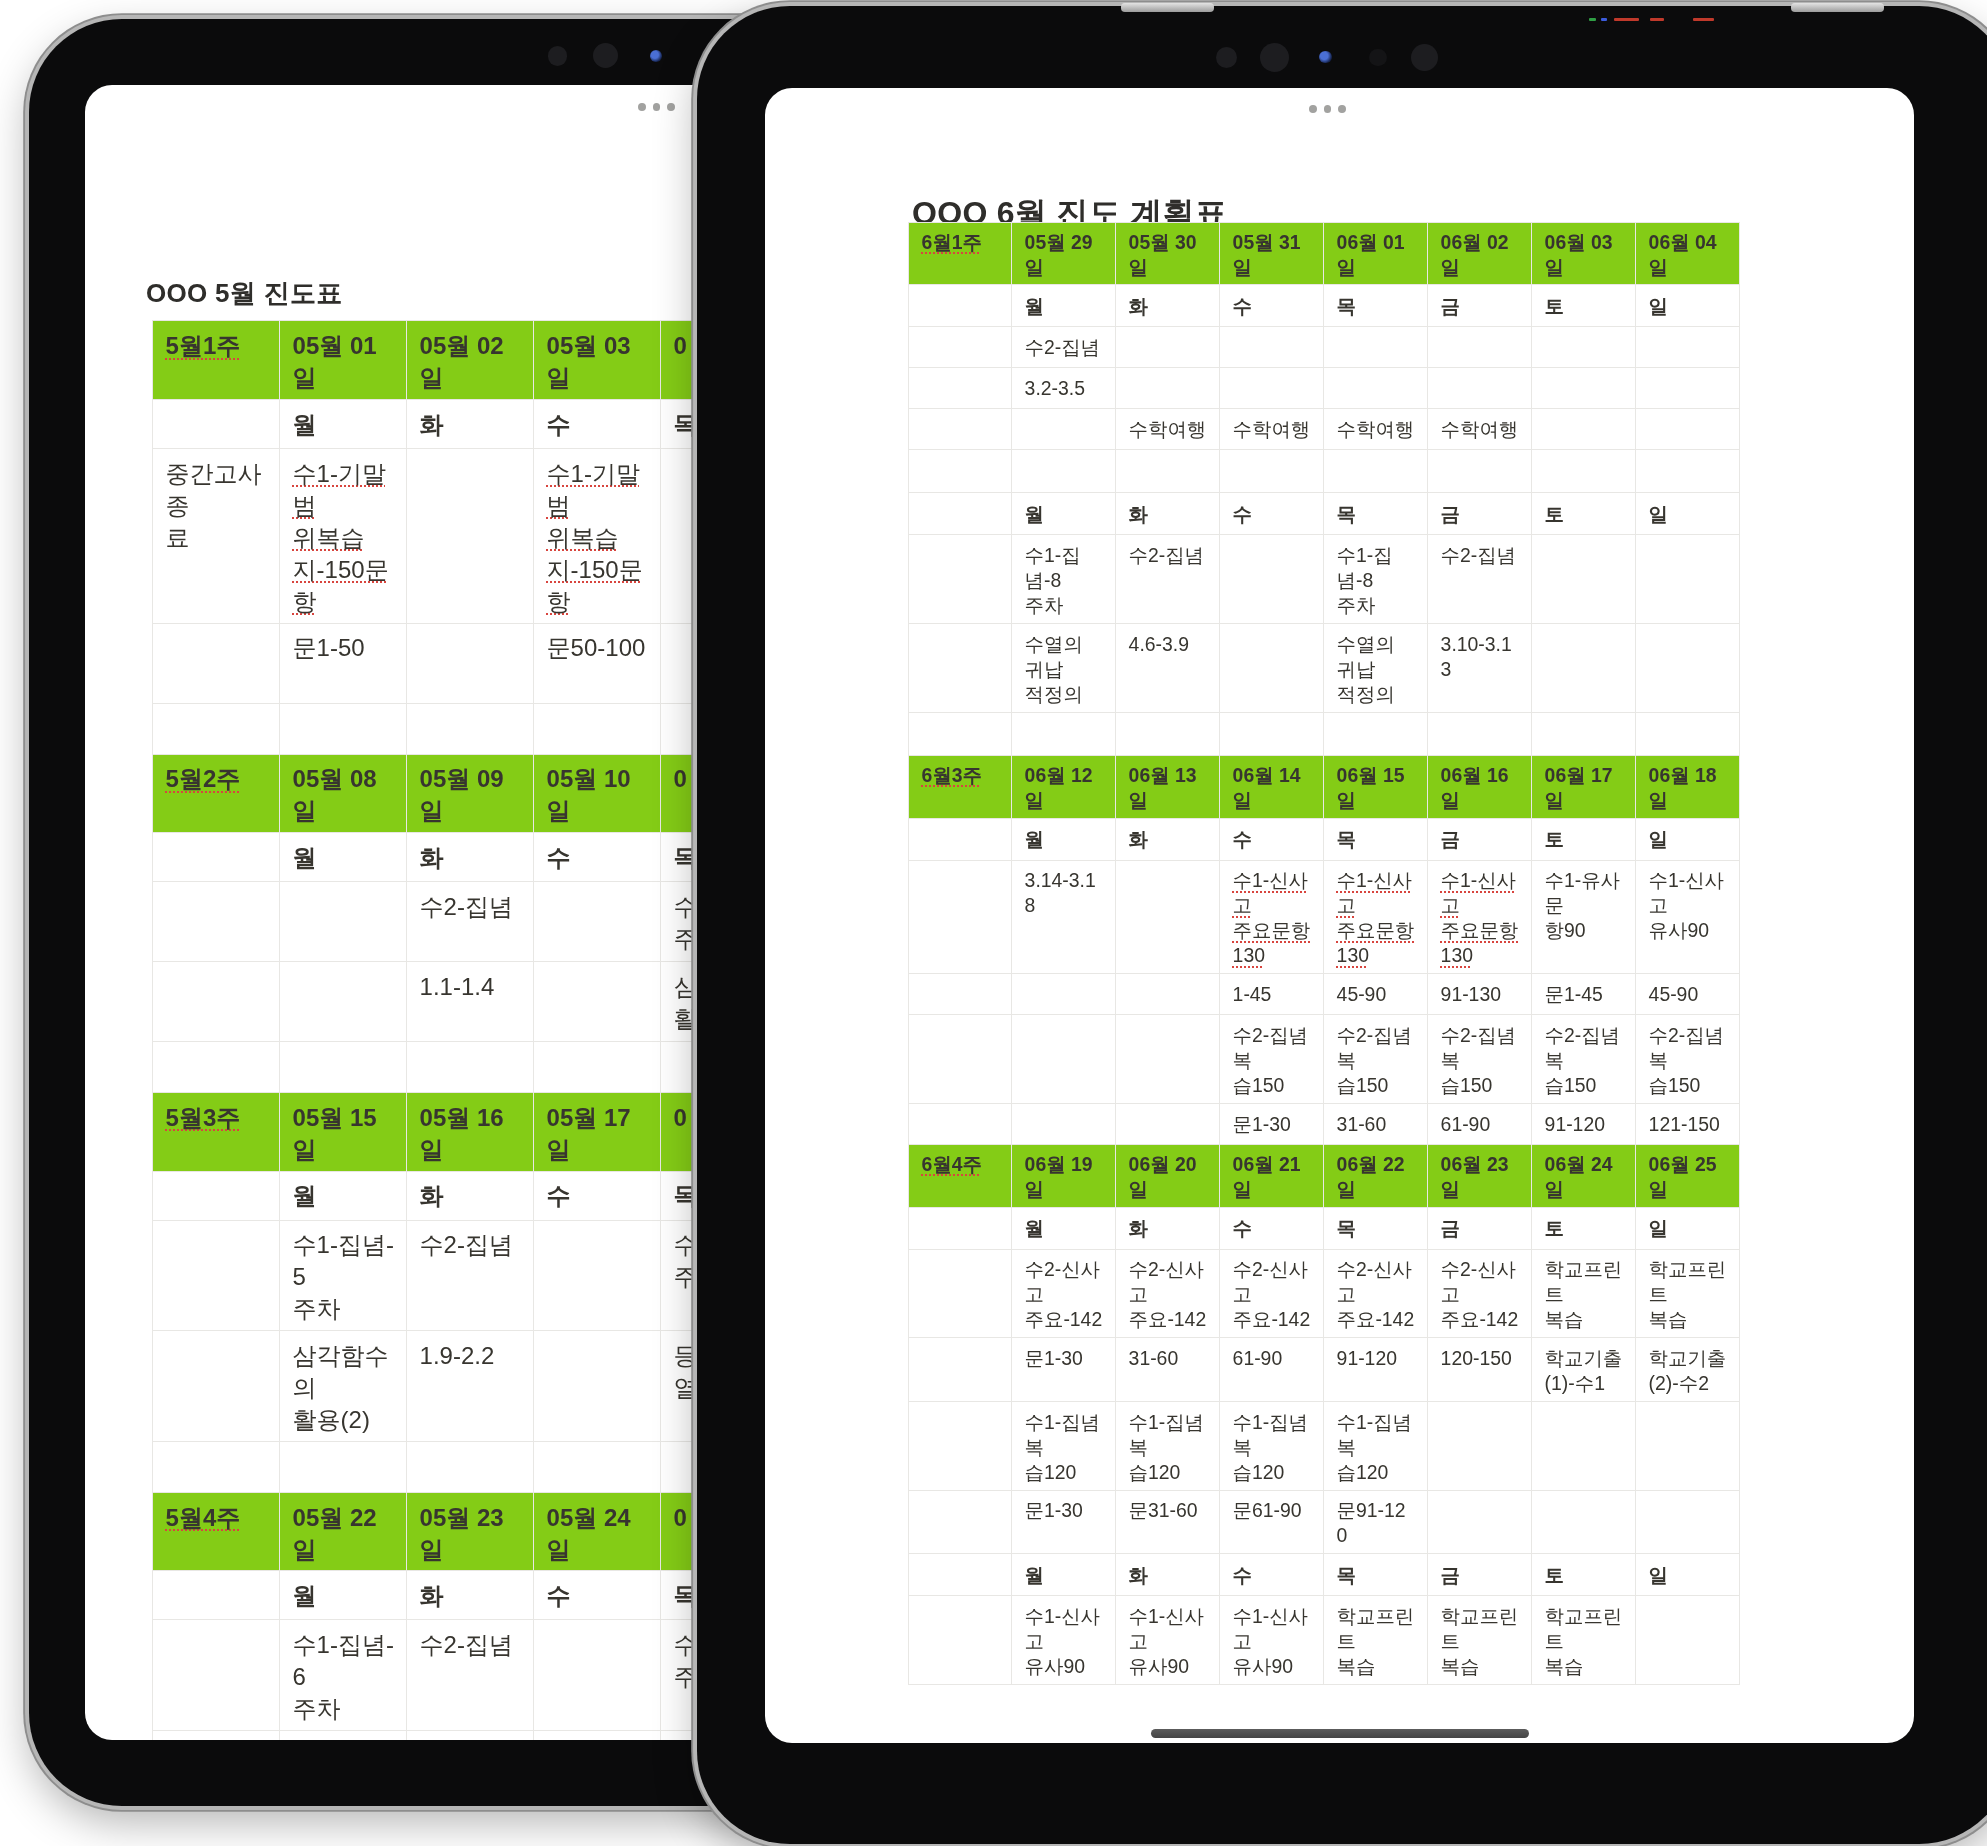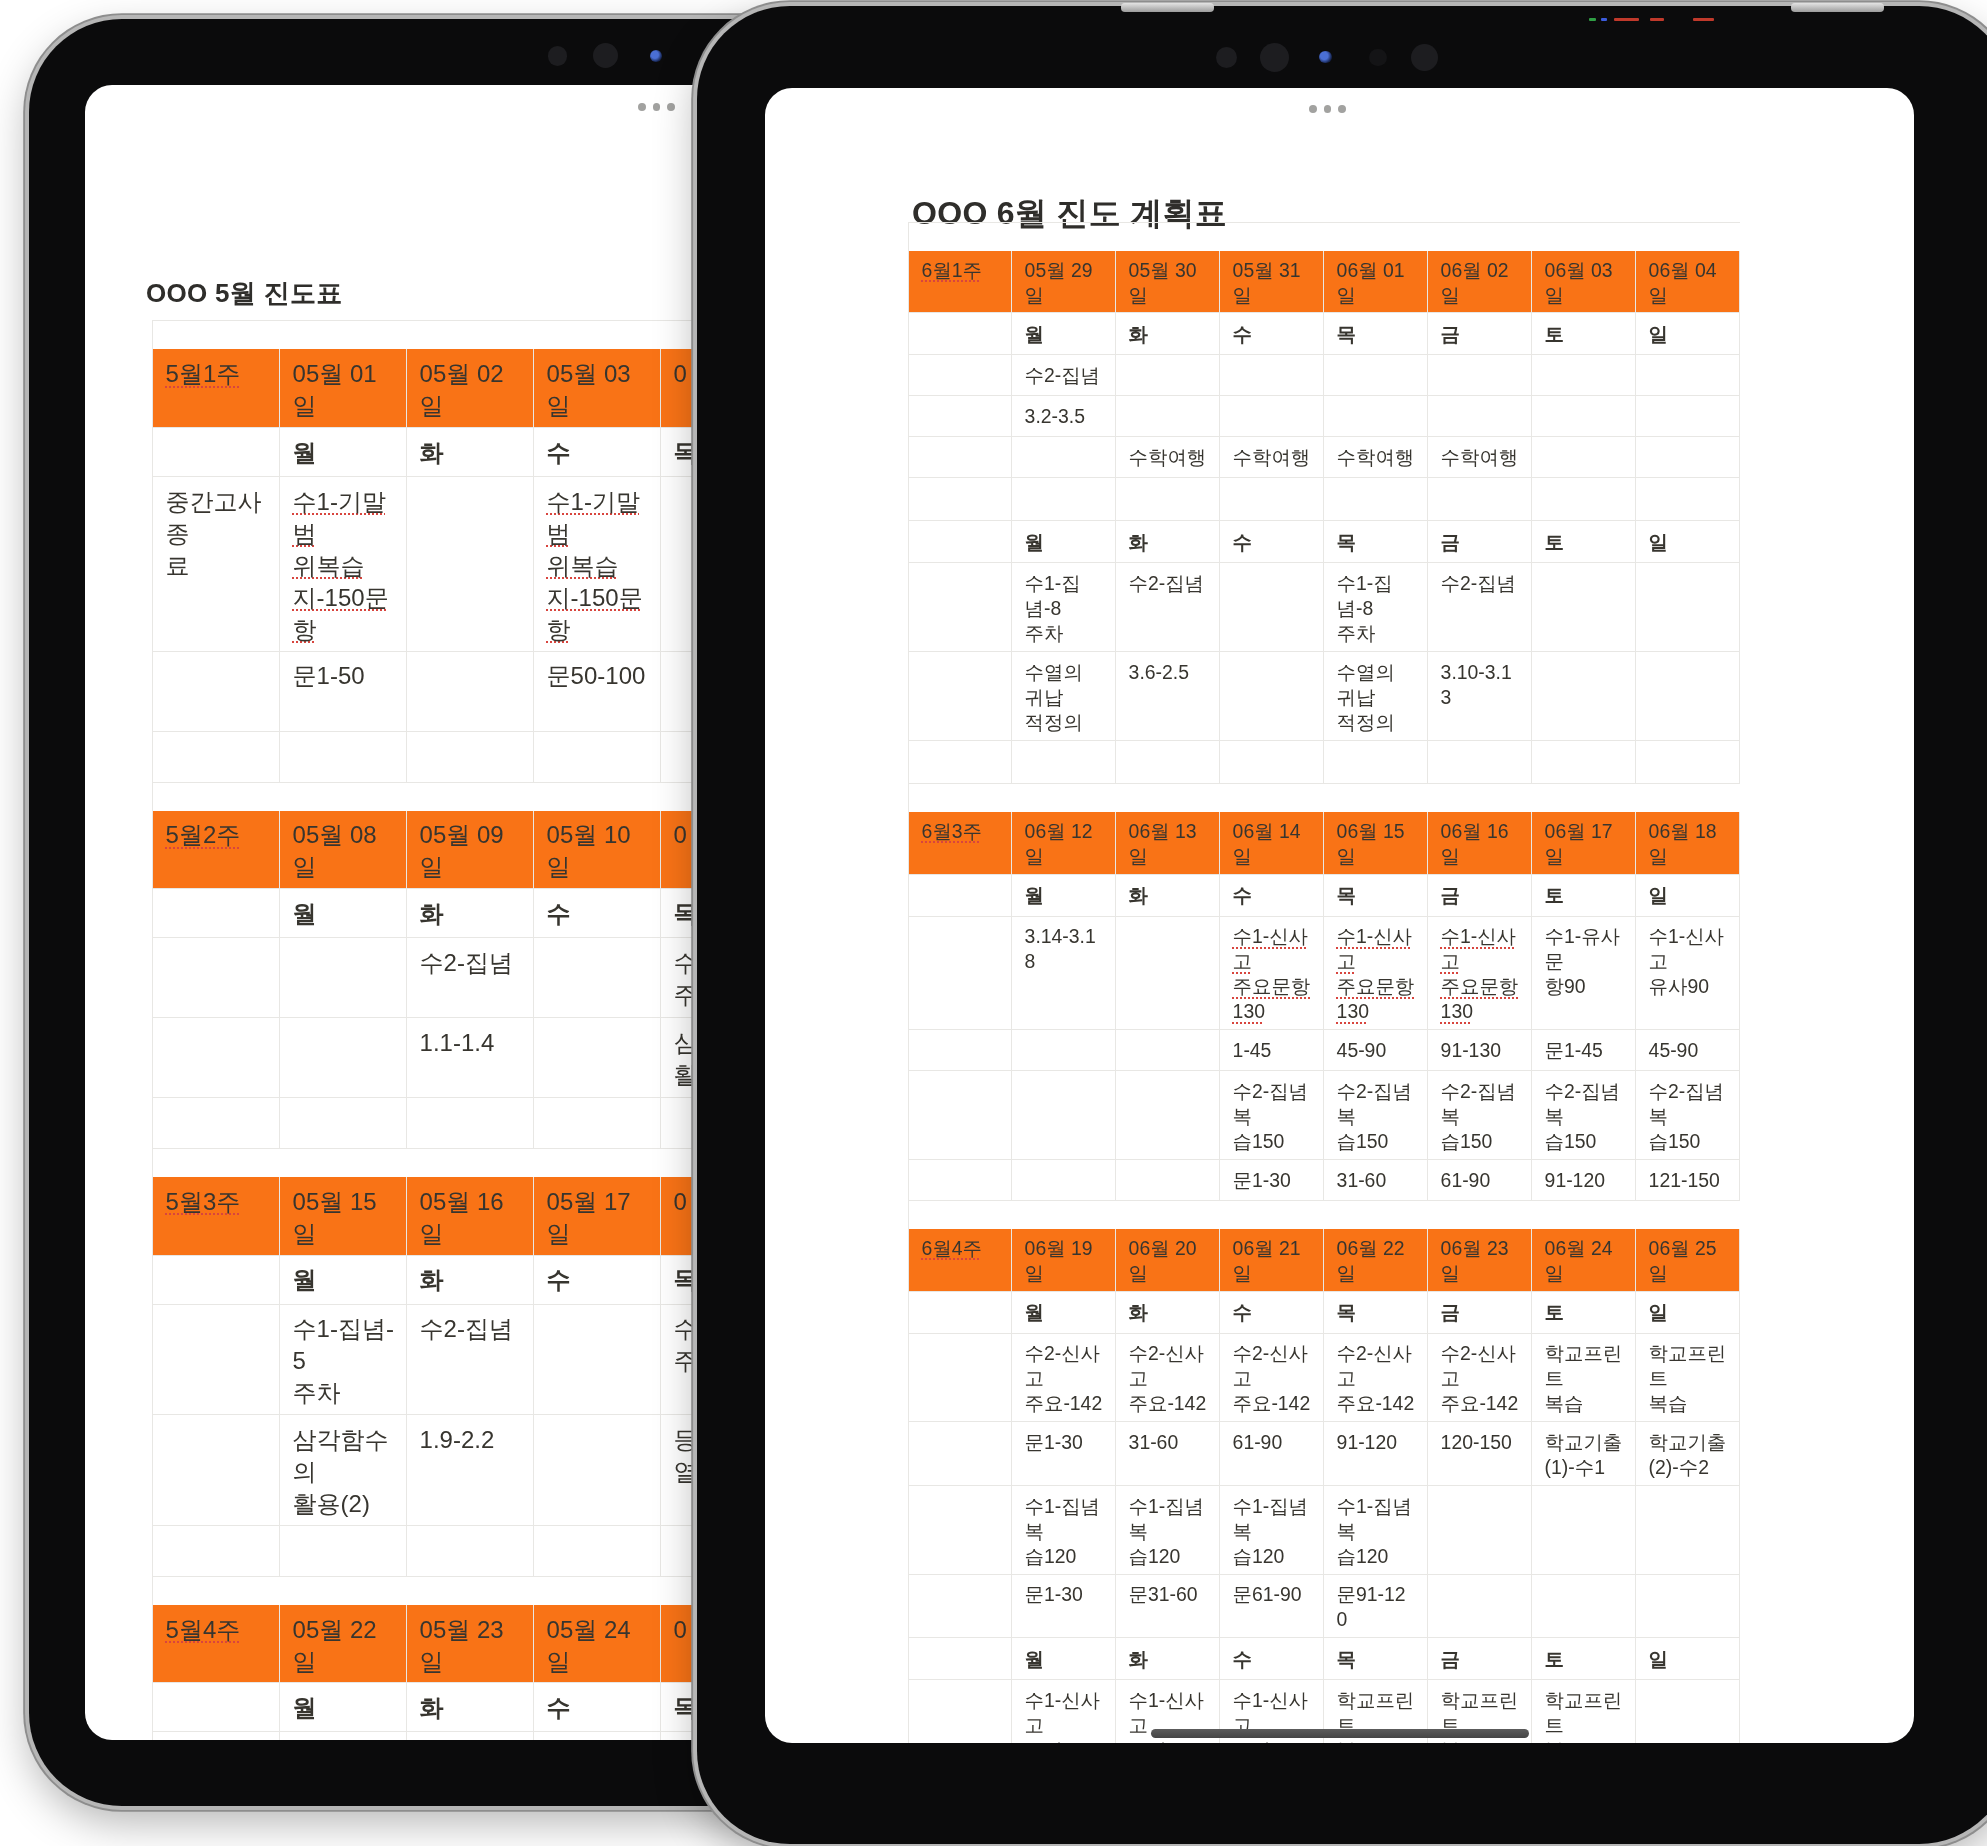--- a/index.html
+++ b/index.html
@@ -44,21 +44,21 @@
   .tbl{position:absolute;border-top:1px solid #e8e7e4;border-left:1px solid #e8e7e4;}
   .ipad-left .tbl{left:67px;top:235px;}
   .ipad-right .tbl{left:143px;top:134px;}
   .trow{display:grid;}
   .tbl-left .trow{grid-template-columns:repeat(5,127px);}
   .tbl-right .trow{grid-template-columns:103px repeat(7,104px);}
   .cell{
     box-sizing:border-box;border-right:1px solid #e8e7e4;border-bottom:1px solid #e8e7e4;
     padding:8.7px 11.6px 4.9px 12.6px;white-space:pre-wrap;word-break:break-all;overflow:hidden;
   }
-  .head .cell{background:#f97316;font-weight:400;margin-top:28px;}
+  .head .cell{background:#84cc16;font-weight:700;}
   .days .cell{font-weight:700;}
   .tbl-left{font-size:24px;line-height:32px;}
   .tbl-left .head  .cell{min-height:51px;}
   .tbl-left .days  .cell{min-height:49px;}
   .tbl-left .body  .cell{min-height:80px;}
   .tbl-left .empty .cell{min-height:51px;}
   .tbl-right{font-size:19.4px;line-height:25px;}
   .tbl-right .head  .cell{min-height:39px;padding-top:6.8px;}
   .tbl-right .days  .cell{min-height:42px;}
   .tbl-right .body  .cell{min-height:41px;padding-top:7.8px;}
@@ -331,21 +331,21 @@
           <div class="cell">수1-집념-8
 주차</div>
           <div class="cell">수2-집념</div>
           <div class="cell"></div>
           <div class="cell"></div>
         </div>
         <div class="trow body">
           <div class="cell"></div>
           <div class="cell">수열의 귀납
 적정의</div>
-          <div class="cell">3.6-2.5</div>
+          <div class="cell">4.6-3.9</div>
           <div class="cell"></div>
           <div class="cell">수열의 귀납
 적정의</div>
           <div class="cell">3.10-3.13</div>
           <div class="cell"></div>
           <div class="cell"></div>
         </div>
         <div class="trow empty">
           <div class="cell"></div>
           <div class="cell"></div>

